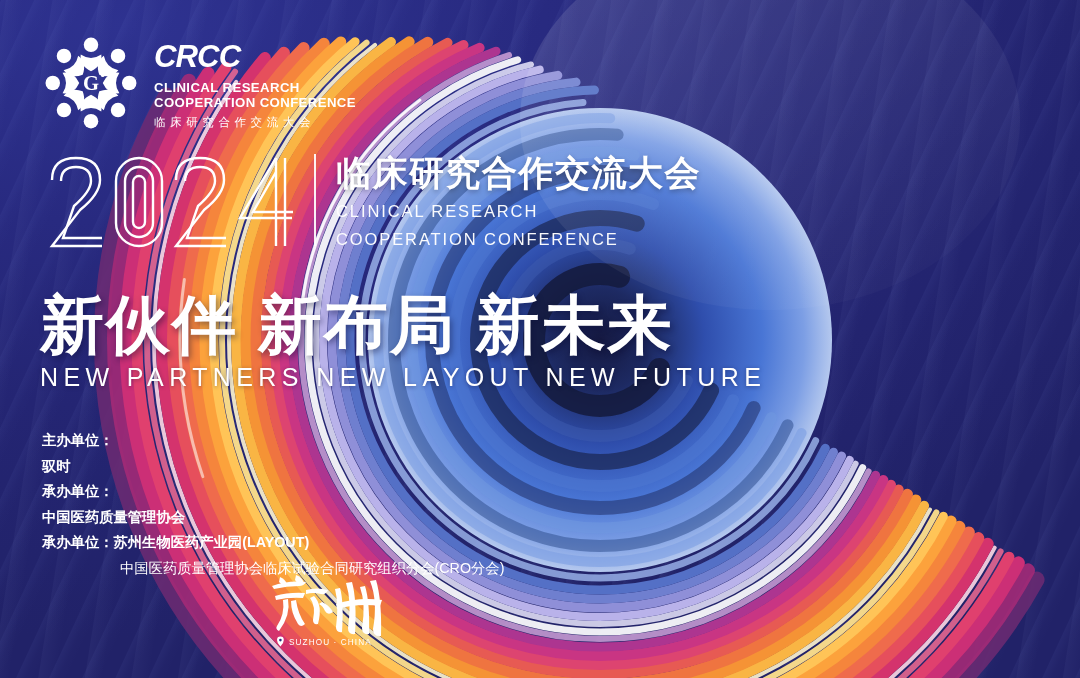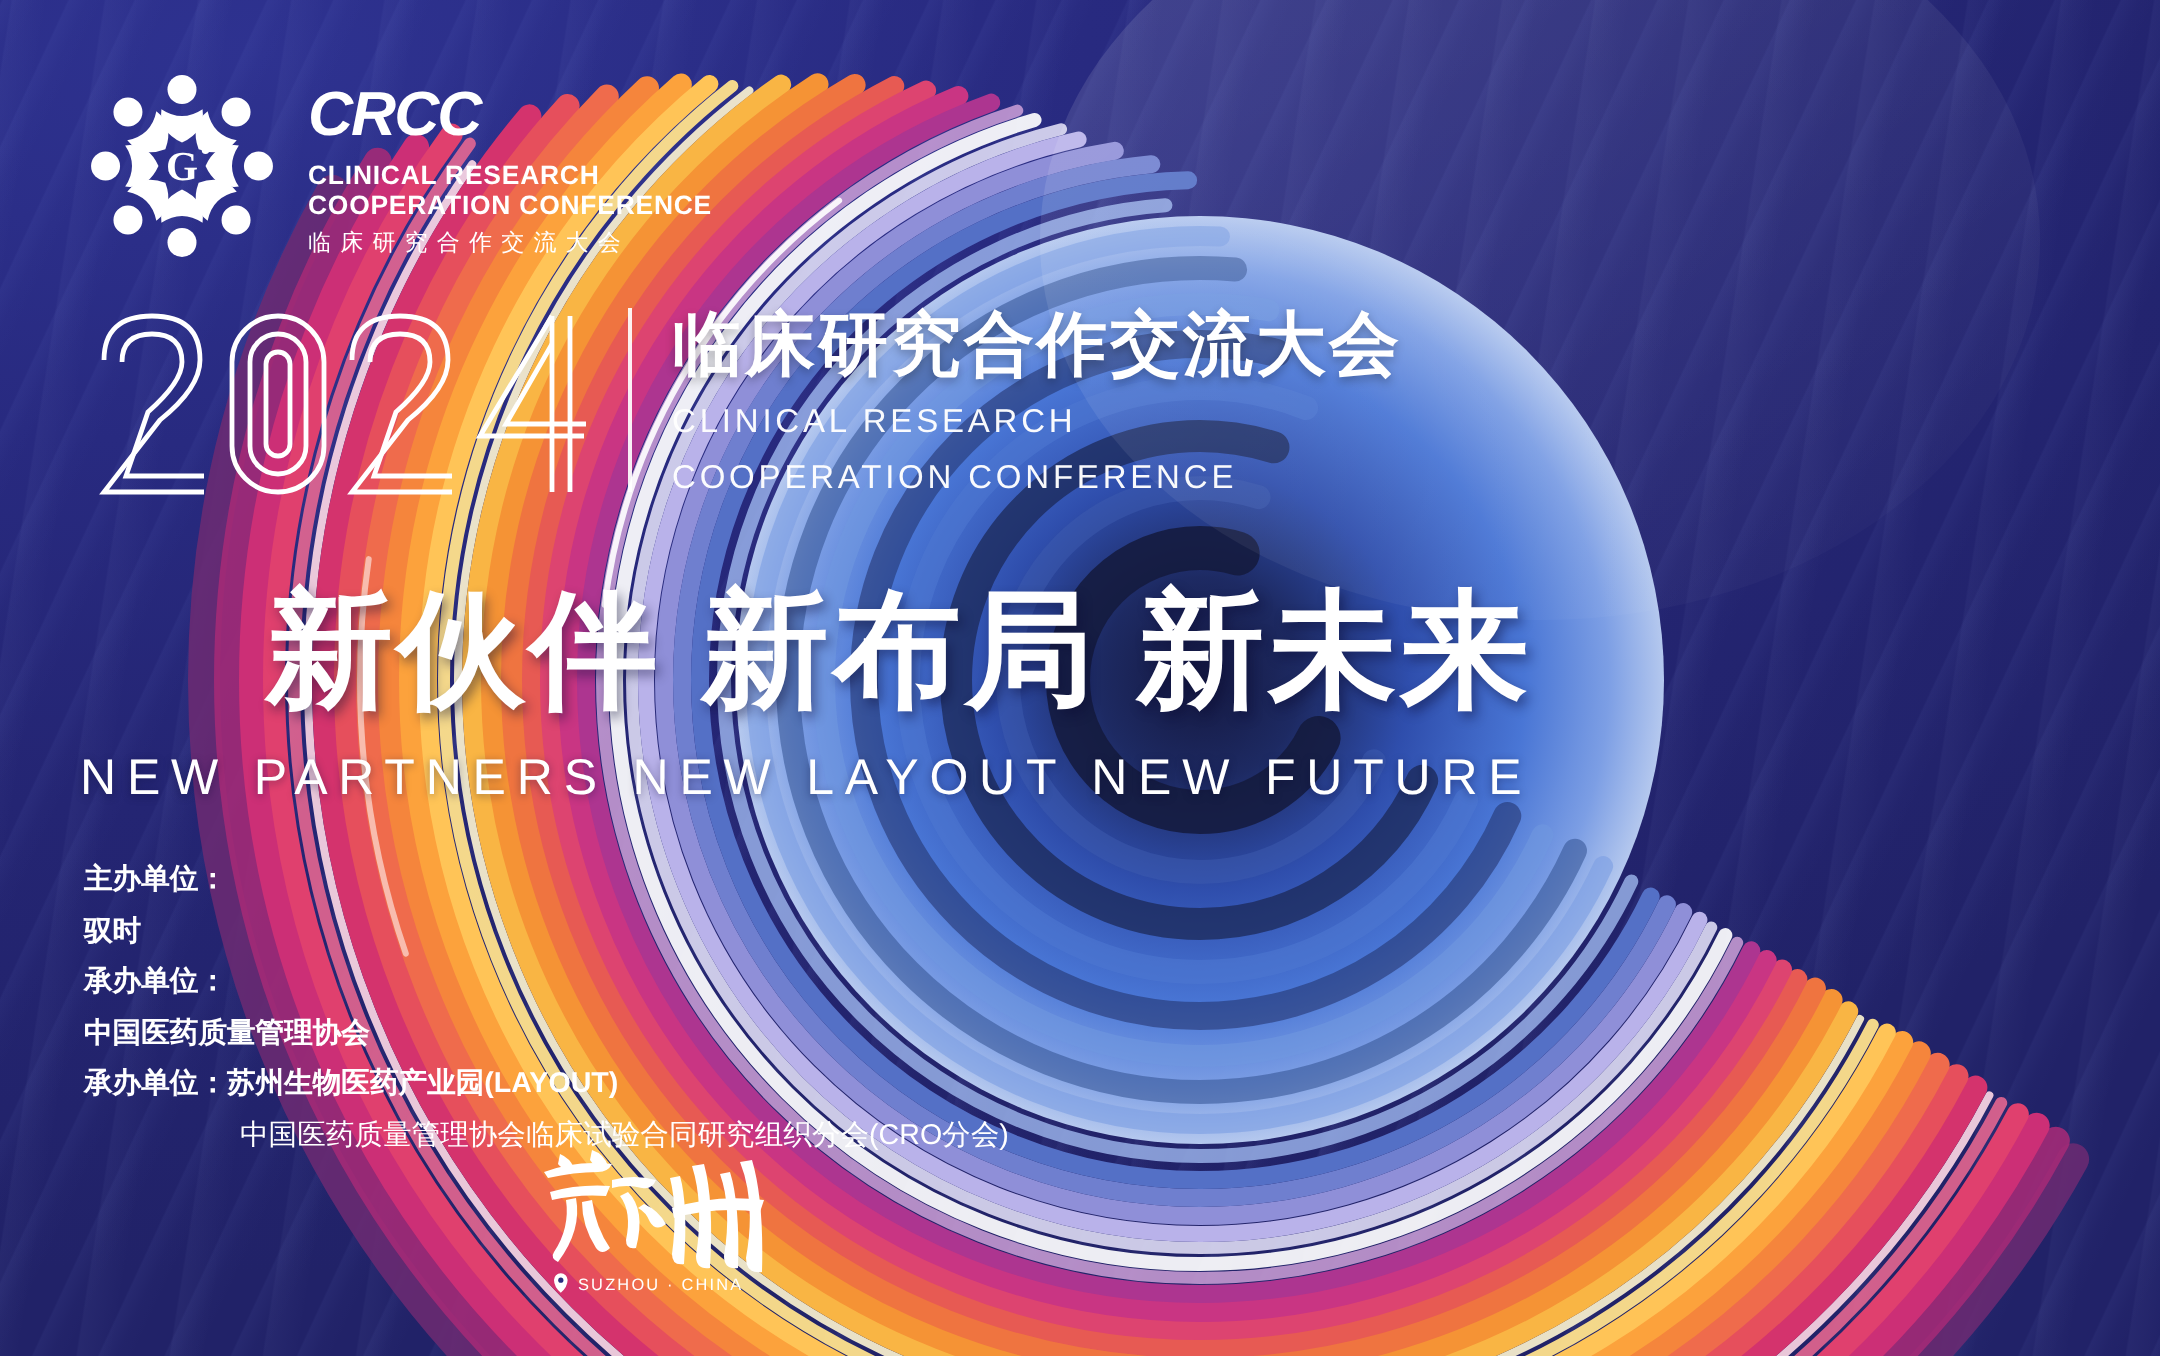--- a/index.html
+++ b/index.html
@@ -72,25 +72,24 @@
     color:#ffffff;font-size:16.5px;line-height:21px;letter-spacing:1.9px;
     margin-top:7px;white-space:nowrap;opacity:.97;
   }
 
   
   .slogan{position:absolute;left:40px;top:288px;}
   .slogan-cn{
     color:#ffffff;font-size:64px;font-weight:800;line-height:74px;
     letter-spacing:2px;white-space:nowrap;
     text-shadow:2px 3px 6px rgba(10,10,50,.45);
-    text-align:right;
   }
   .slogan-en{
     color:#ffffff;font-size:25px;line-height:30px;letter-spacing:5.4px;
-    margin-top:12px;white-space:nowrap;font-weight:400;
+    margin-top:0;white-space:nowrap;font-weight:400;
     text-shadow:0 1px 4px rgba(10,10,50,.4);
   }
 
   
   .orgs{position:absolute;left:42px;top:428px;color:#ffffff;font-size:14.3px;line-height:25.5px;}
   .org-line{display:flex;white-space:nowrap;}
   .org-label{font-weight:700;flex:0 0 auto;}
   .org-value{font-weight:700;}
   .org-top{display:flex;white-space:nowrap;flex-direction:column;}
   .org-top .spacer{display:inline-block;width:168px;flex:0 0 auto;}

